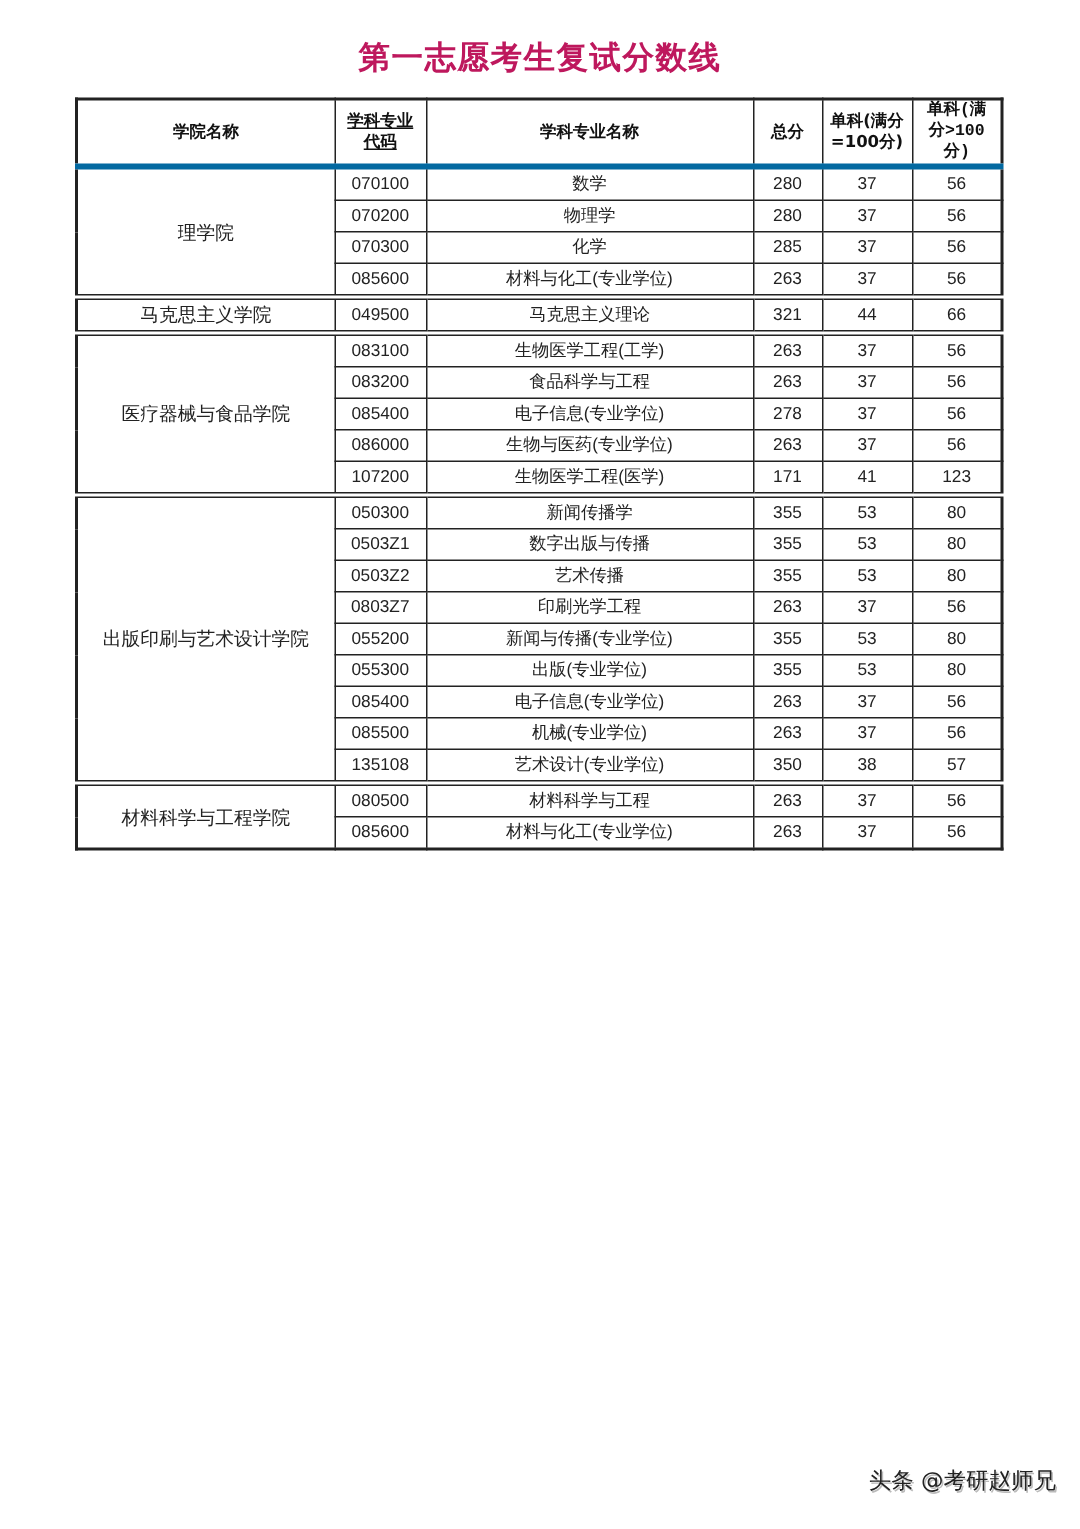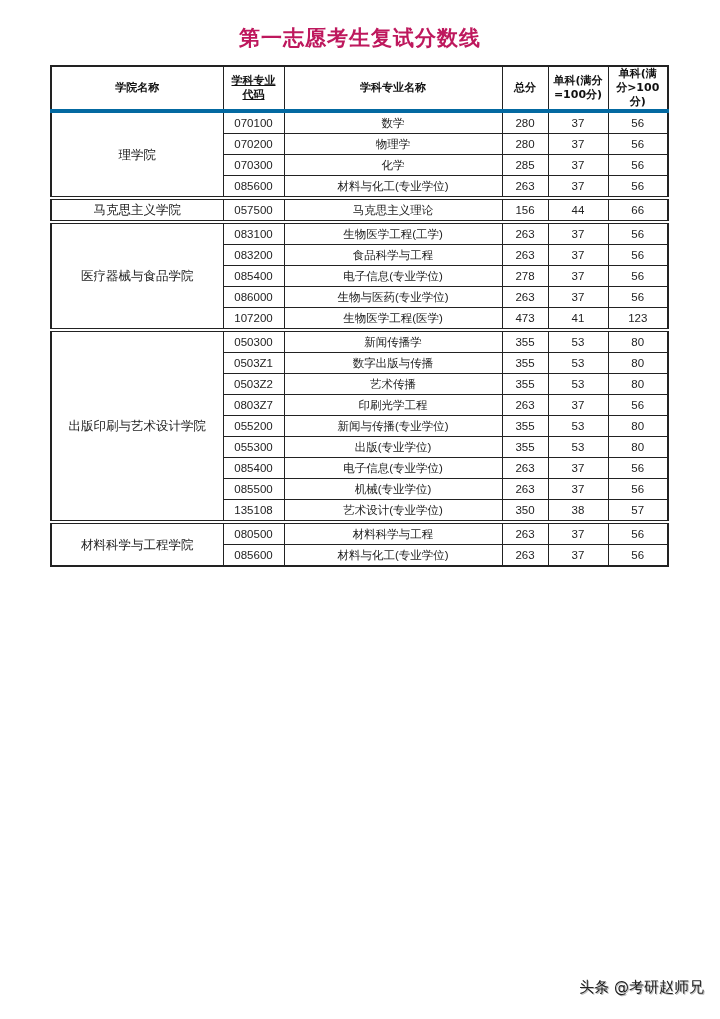--- a/index.html
+++ b/index.html
@@ -39,21 +39,21 @@
       <th>学院名称</th>
       <th>
           <span style="white-space:normal;display:block;padding:0 6px;text-decoration:underline;">学科专业代码</span>
         </th>
       <th>学科专业名称</th>
       <th>总分</th>
       <th>
           <span style="white-space:normal;display:block;padding:0 3px;">单科(满分=100分)</span>
         </th>
       <th>
-          <span style="white-space:normal;display:block;padding:0 5px;">单科(满分&gt;100分)</span>
+          <span style="white-space:normal;display:block;padding:0 5px;font-family:Liberation Mono, monospace;">单科(满分&gt;100分)</span>
         </th>
     </tr>
   </thead>
   <tbody id="tbody">
       <tr>
         <td class="school" rowspan="4">理学院</td>
         <td>070100</td>
         <td>数学</td>
         <td>280</td>
         <td>37</td>
@@ -75,23 +75,23 @@
       </tr>
       <tr>
         <td>085600</td>
         <td>材料与化工(专业学位)</td>
         <td>263</td>
         <td>37</td>
         <td>56</td>
       </tr>
       <tr class="group-start">
         <td class="school" rowspan="1">马克思主义学院</td>
-        <td>057500</td>
+        <td>049500</td>
         <td>马克思主义理论</td>
-        <td>156</td>
+        <td>321</td>
         <td>44</td>
         <td>66</td>
       </tr>
       <tr class="group-start">
         <td class="school" rowspan="5">医疗器械与食品学院</td>
         <td>083100</td>
         <td>生物医学工程(工学)</td>
         <td>263</td>
         <td>37</td>
         <td>56</td>
@@ -113,21 +113,21 @@
       <tr>
         <td>086000</td>
         <td>生物与医药(专业学位)</td>
         <td>263</td>
         <td>37</td>
         <td>56</td>
       </tr>
       <tr>
         <td>107200</td>
         <td>生物医学工程(医学)</td>
-        <td>473</td>
+        <td>171</td>
         <td>41</td>
         <td>123</td>
       </tr>
       <tr class="group-start">
         <td class="school" rowspan="9">出版印刷与艺术设计学院</td>
         <td>050300</td>
         <td>新闻传播学</td>
         <td>355</td>
         <td>53</td>
         <td>80</td>

